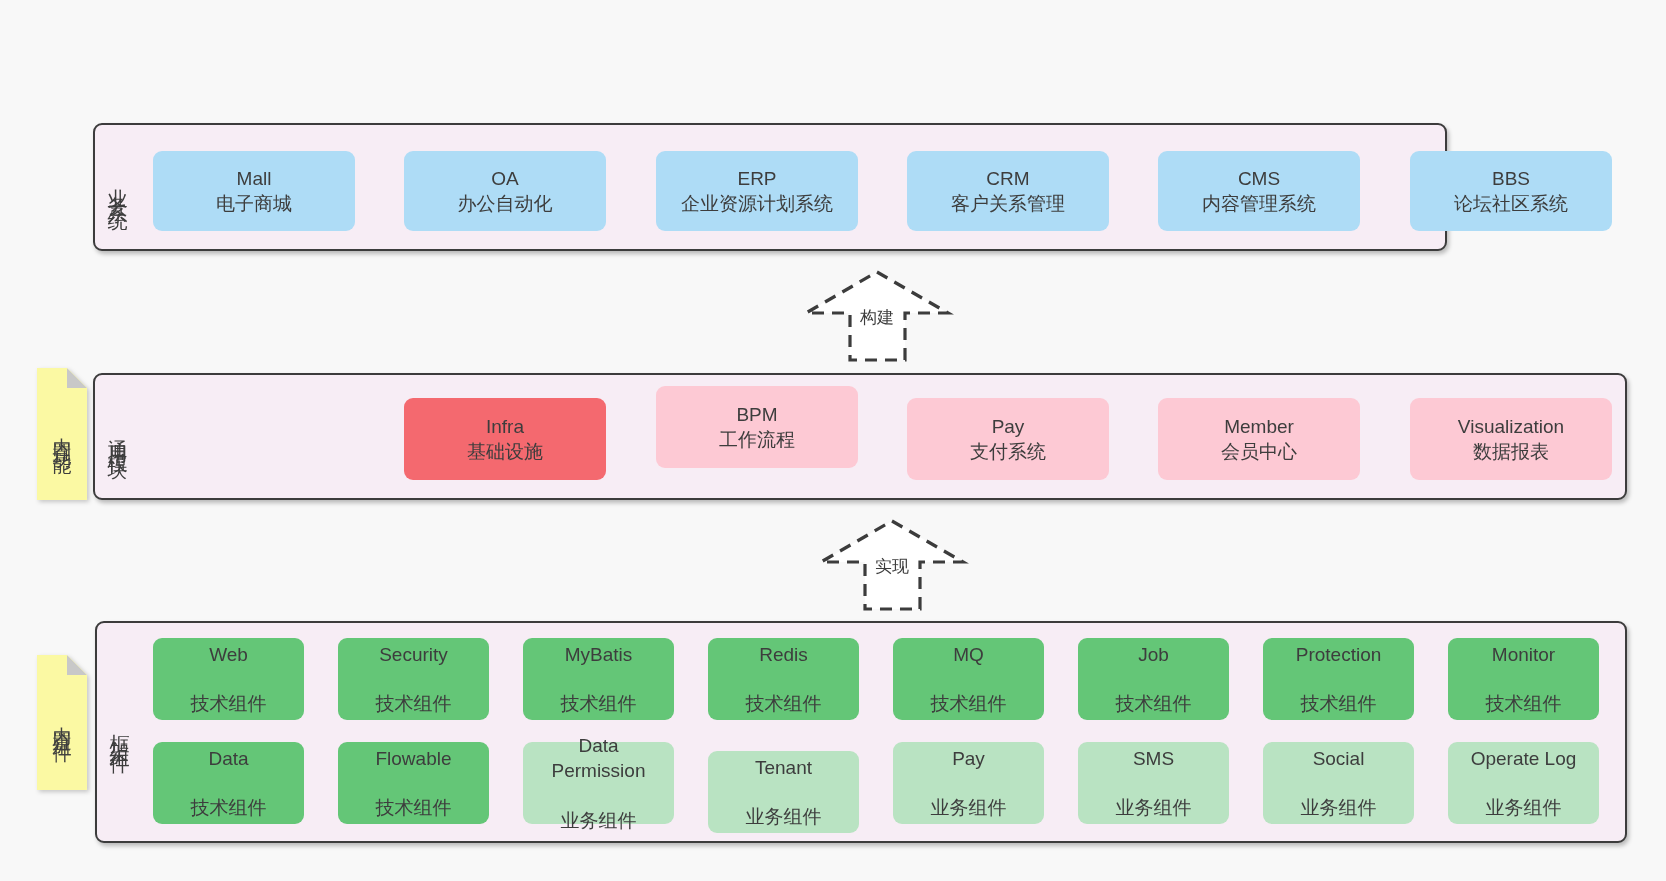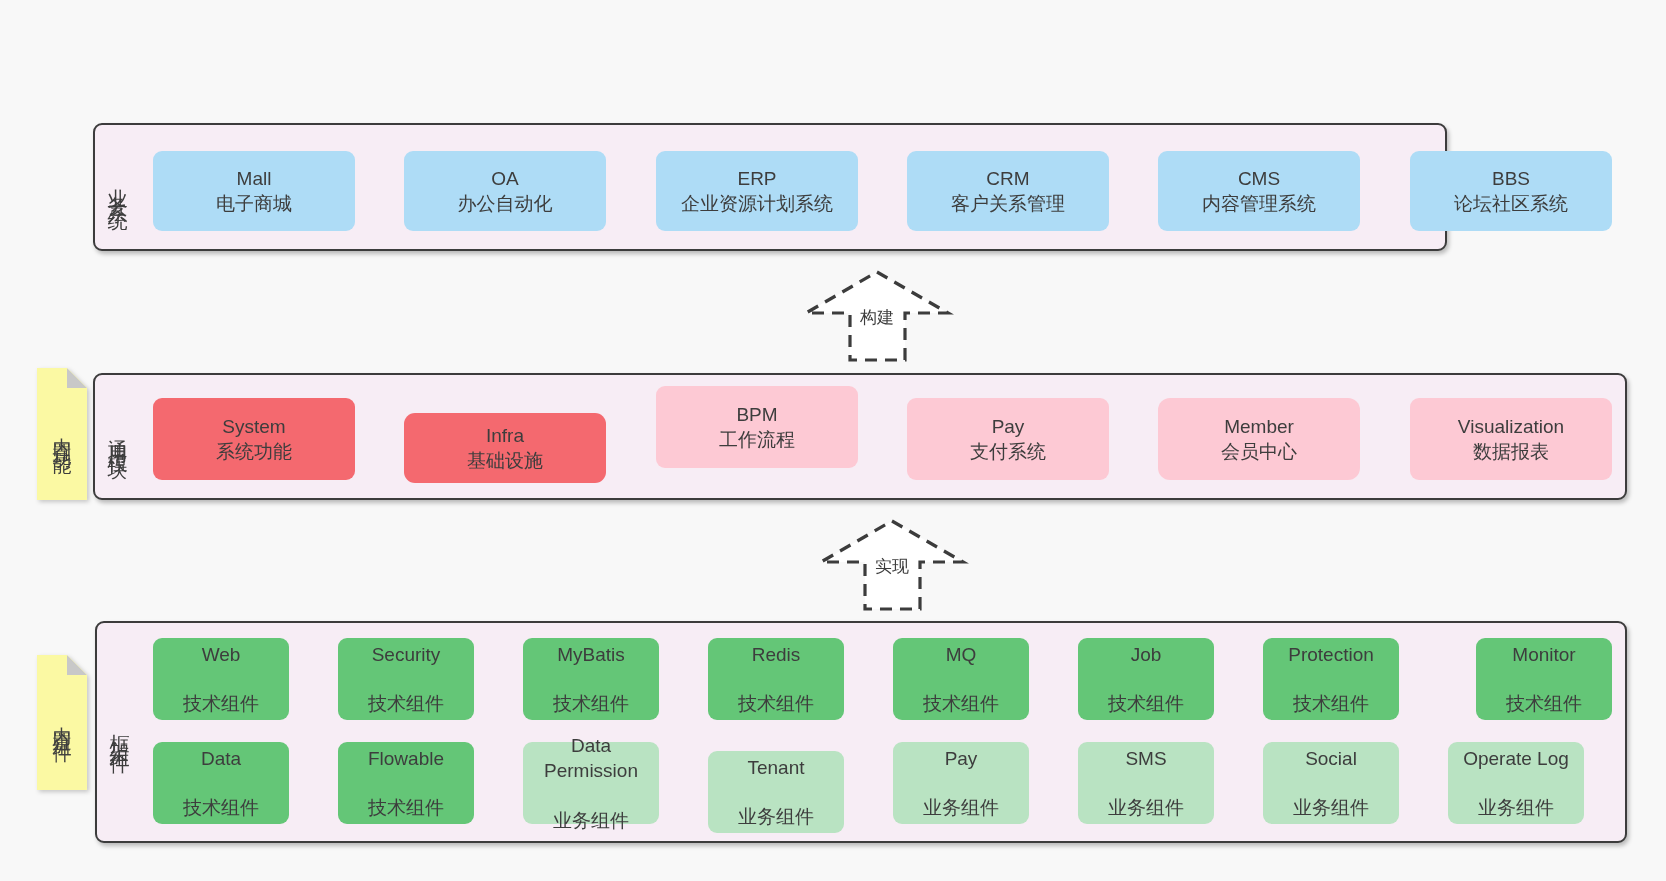--- a/index.html
+++ b/index.html
@@ -49,21 +49,21 @@
     box-sizing:border-box;
     padding:2px 6px;
   }
   .box .en,.box .zh{display:block;}
   .box.blue{background:#aedcf6;}
   .box.red{background:#f4696f;}
   .box.pink{background:#fdc9d4;}
   .box.green{background:#64c677;}
   .box.lgreen{background:#b9e3c2;}
   .w6{width:202px;height:80px;}
-  .w8{width:136px;height:82px;gap:24px;}
+  .w8{width:151px;height:82px;gap:24px;}
 
   
   .note{
     position:absolute;
     width:50px;
     background:#fbf9a3;
     clip-path:polygon(0 0, calc(100% - 20px) 0, 100% 20px, 100% 100%, 0 100%);
     display:flex;align-items:center;justify-content:center;
   }
   .note-wrap{position:absolute;filter:drop-shadow(2px 2px 2px rgba(0,0,0,.2));}
@@ -137,37 +137,33 @@
 
   <div class="note-wrap" style="left:37px;top:368px;">
     <div class="note" style="height:132px;width:50px;position:relative;">
       <i class="fold"></i>
       <span class="note-text">内置功能</span>
     </div>
   </div>
 
   <section class="panel" style="left:93px;top:373px;width:1534px;height:127px;">
     <div class="vlabel">通用模块</div>
-    <div class="box red w6" style="left:58px;top:23px;height:82px;">
-      <span class="en">System</span>
-      <span class="zh">系统功能</span>
-    </div>
-    <div class="box red w6" style="left:309px;top:38px;height:70px;border-radius:11px;">
+    <div class="box red w6" style="left:309px;top:23px;height:82px;">
       <span class="en">Infra</span>
       <span class="zh">基础设施</span>
     </div>
     <div class="box pink w6" style="left:561px;top:11px;height:82px;">
       <span class="en">BPM</span>
       <span class="zh">工作流程</span>
     </div>
     <div class="box pink w6" style="left:812px;top:23px;height:82px;">
       <span class="en">Pay</span>
       <span class="zh">支付系统</span>
     </div>
-    <div class="box pink w6" style="left:1063px;top:23px;height:82px;border-radius:12px;">
+    <div class="box pink w6" style="left:1063px;top:23px;height:82px;">
       <span class="en">Member</span>
       <span class="zh">会员中心</span>
     </div>
     <div class="box pink w6" style="left:1315px;top:23px;height:82px;">
       <span class="en">Visualization</span>
       <span class="zh">数据报表</span>
     </div>
   </section>
 
   <div class="arrow" style="left:812px;top:515px;">
@@ -208,21 +204,21 @@
       <span class="zh">技术组件</span>
     </div>
     <div class="box green w8" style="left:981px;top:15px;">
       <span class="en">Job</span>
       <span class="zh">技术组件</span>
     </div>
     <div class="box green w8" style="left:1166px;top:15px;">
       <span class="en">Protection</span>
       <span class="zh">技术组件</span>
     </div>
-    <div class="box green w8" style="left:1379px;top:15px;">
+    <div class="box green w8" style="left:1351px;top:15px;">
       <span class="en">Monitor</span>
       <span class="zh">技术组件</span>
     </div>
 
     <div class="box green w8" style="left:56px;top:119px;">
       <span class="en">Data</span>
       <span class="zh">技术组件</span>
     </div>
     <div class="box green w8" style="left:241px;top:119px;">
       <span class="en">Flowable</span>

